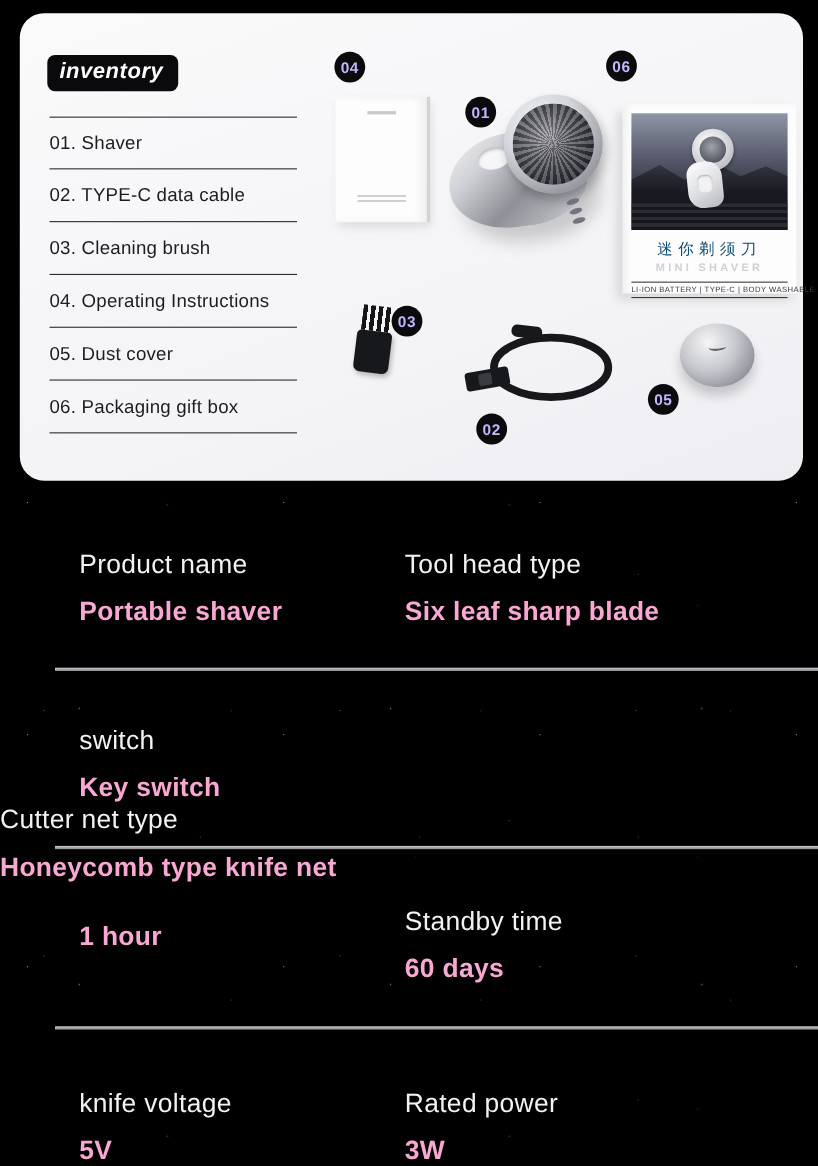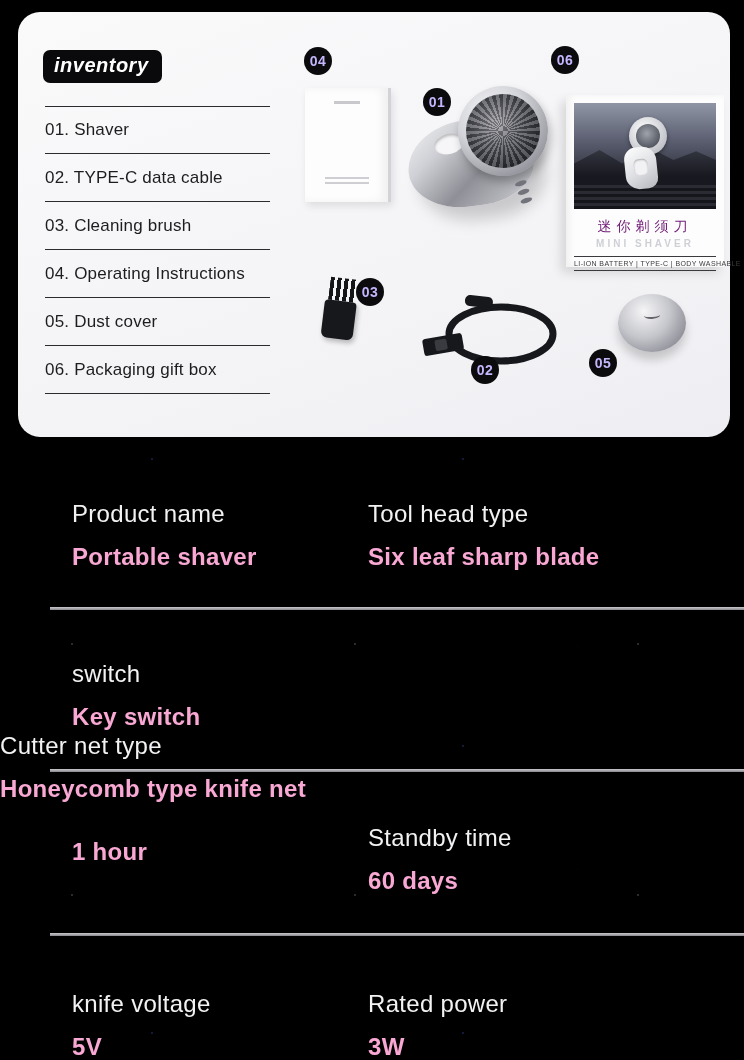--- a/index.html
+++ b/index.html
@@ -49,21 +49,21 @@
   .badge {
     position:absolute; width:28px; height:28px; border-radius:50%;
     background:#0b0b0d; color:#c4b5fd; font-weight:700; font-size:14px;
     display:flex; align-items:center; justify-content:center; letter-spacing:.5px;
     z-index:5;
   }
   .b04 { left:286px; top:35px; }
   .b01 { left:405px; top:76px; }
   .b06 { left:533px; top:34px; }
   .b03 { left:338px; top:266px; }
-  .b02 { left:415px; top:344px;margin-left:38px; }
+  .b02 { left:415px; top:364px; }
   .b05 { left:571px; top:337px; }
 
   
   .manual {
     position:absolute; left:287px; top:76px; width:86px; height:114px;
     background:#fdfdfe; border-right:3px solid #d3d3d7;
     box-shadow:2px 4px 8px rgba(0,0,0,.10), inset -6px 0 8px rgba(0,0,0,.05);
   }
   .manual .m-top { position:absolute; left:50%; top:13px; transform:translateX(-50%);
     width:26px; height:3px; background:#c9c9cd; }
@@ -137,21 +137,21 @@
   .gb-shaver .gh { position:absolute; left:6px; top:0; width:38px; height:38px; border-radius:50%;
     background:radial-gradient(circle at 40% 35%, #fff 0%, #d9dade 45%, #a9aab1 100%);
     box-shadow:0 2px 4px rgba(0,0,0,.4); }
   .gb-shaver .gh::after { content:""; position:absolute; inset:7px; border-radius:50%;
     background:radial-gradient(circle at 45% 40%, #9fa3ab 0%, #565a64 70%, #3c3f48 100%); }
   .gb-shaver .gb-body { position:absolute; left:2px; top:30px; width:32px; height:42px;
     border-radius:12px 14px 10px 14px; transform:rotate(-6deg);
     background:linear-gradient(150deg,#ffffff 0%,#dddee2 55%,#b6b7bd 100%); }
   .gb-shaver .gb-body::after { content:""; position:absolute; left:9px; top:12px; width:14px; height:16px;
     border-radius:5px; background:#f2f2f4; box-shadow:inset 0 1px 2px rgba(0,0,0,.3); }
-  .gb-cn { margin-top:9px; text-align:center; color:#701a75; font-size:14px; letter-spacing:5px; }
+  .gb-cn { margin-top:9px; text-align:center; color:#0c4a6e; font-size:14px; letter-spacing:5px; }
   .gb-en { margin-top:2px; text-align:center; color:#cfd0d6; font-size:10px; letter-spacing:3px; font-weight:700; }
   .gb-features { margin-top:7px; border-top:1px solid #3a3a3e; border-bottom:1px solid #3a3a3e;
     padding:3px 0; text-align:center; color:#3c3c40; font-size:7px; letter-spacing:.4px; white-space:nowrap; }
 
   
   .spec-row { position:absolute; left:0; width:744px; display:flex; }
   .spec-row .col-l { margin-left:72px; width:296px; }
   .spec-row .col-r { flex:1; }
   .spec-label { font-size:24px; font-weight:400; color:#f2f2f4; letter-spacing:.3px; line-height:29px; }
   .spec-value { font-size:24px; font-weight:700; color:#f9a8d4; letter-spacing:.3px; margin-top:14px; line-height:29px; }

